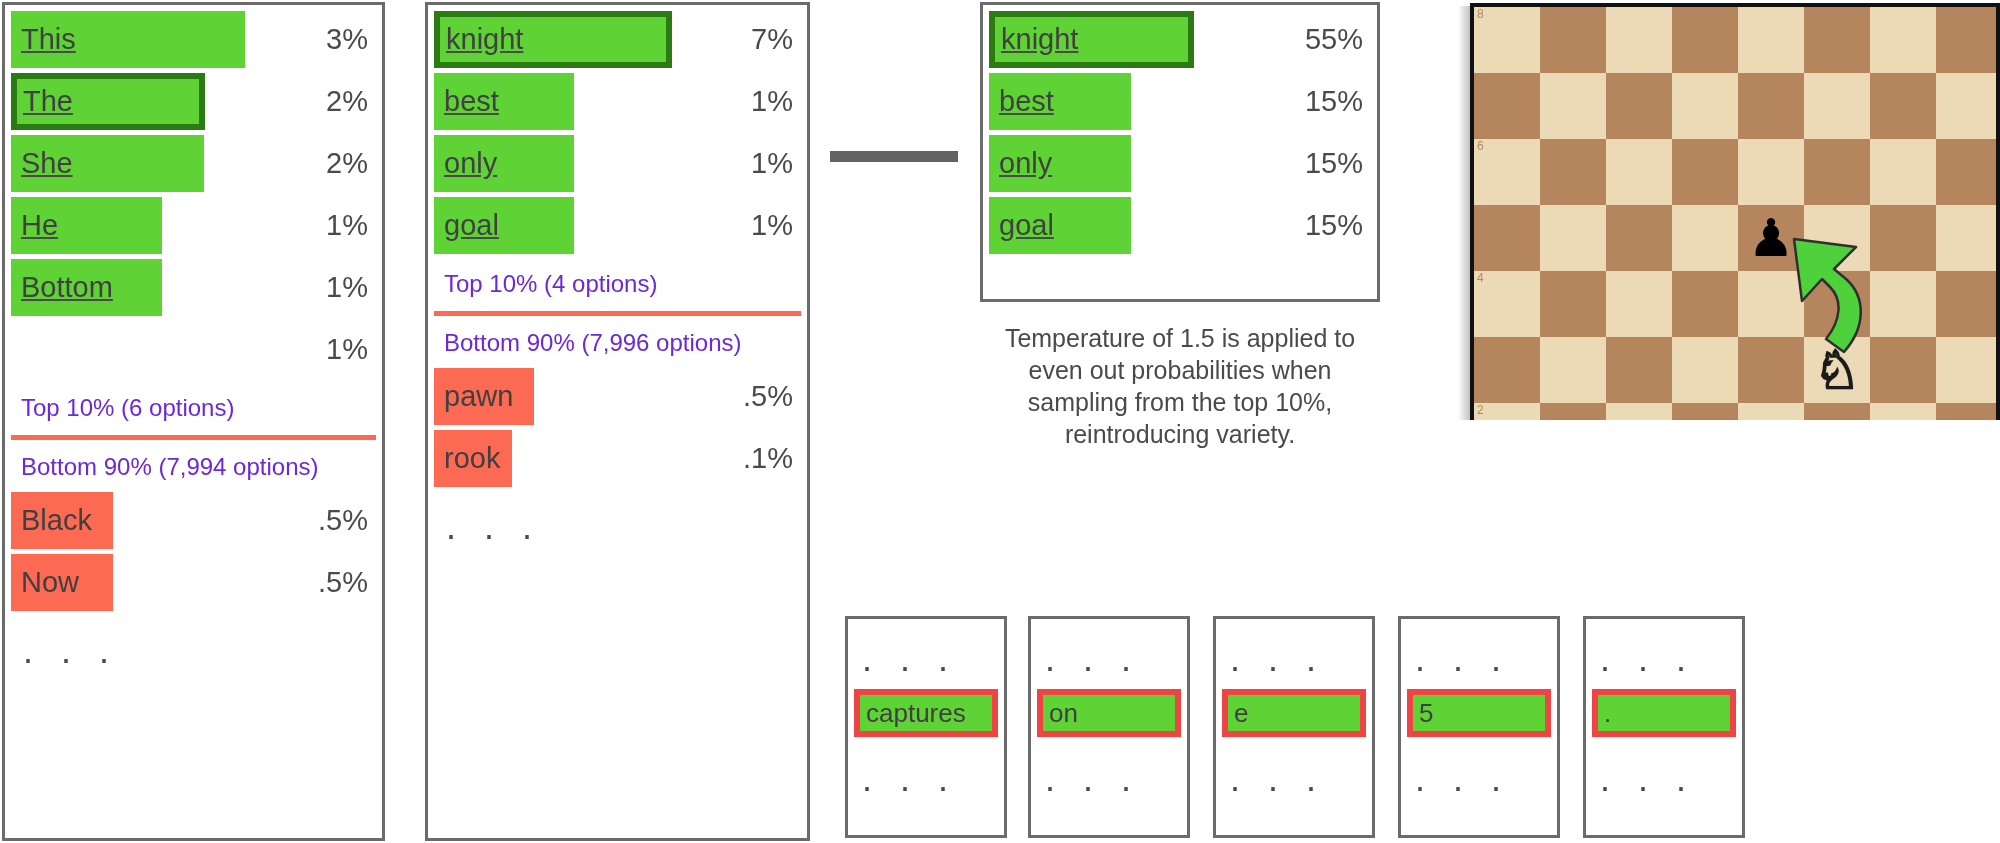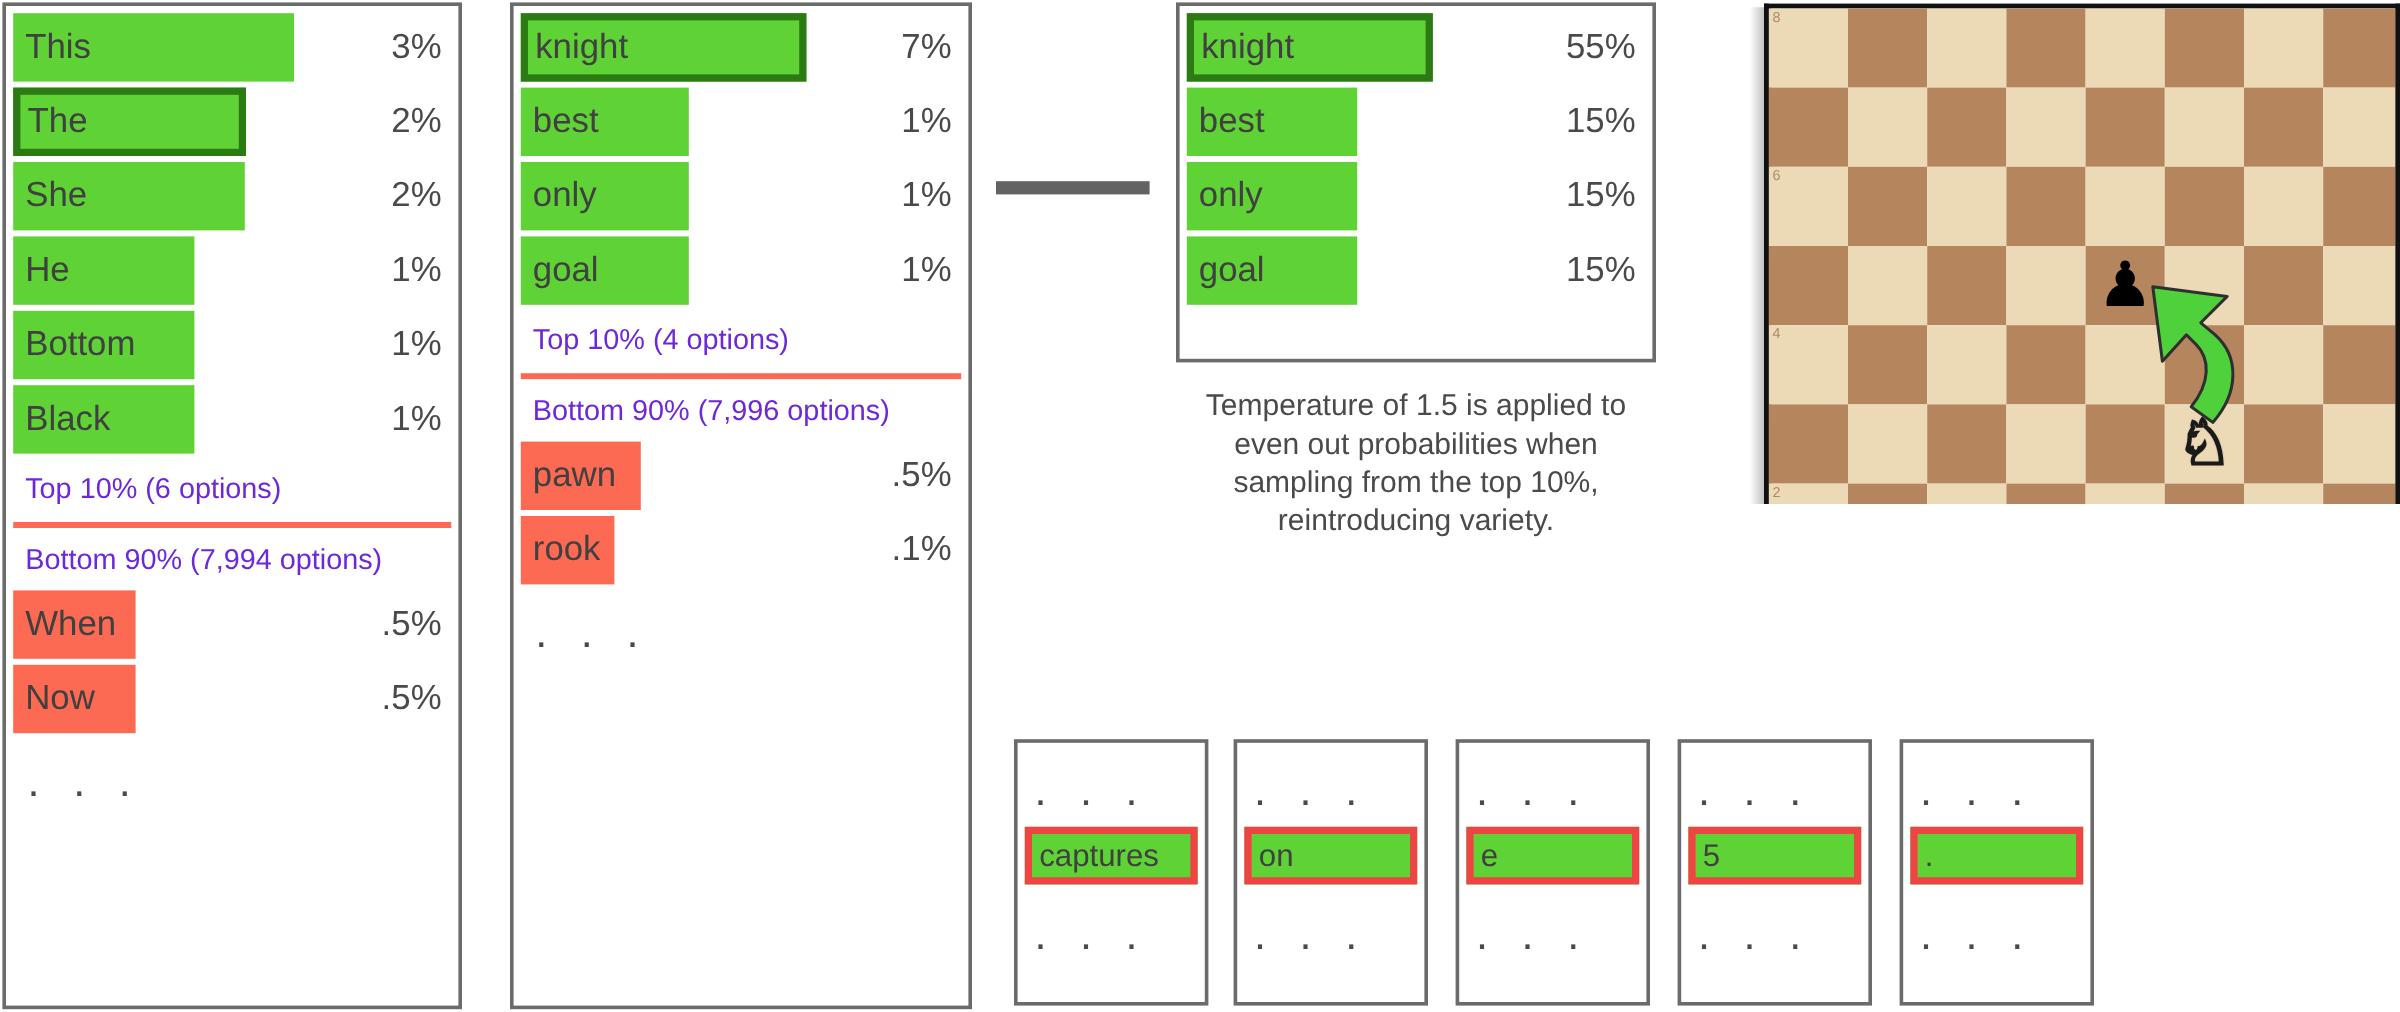--- a/index.html
+++ b/index.html
@@ -33,21 +33,21 @@
     align-items: center;
   }
   .tok-bar {
     height: 57px;
     display: flex;
     align-items: center;
     box-sizing: border-box;
     padding-left: 10px;
     white-space: nowrap;
   }
-  .tok-bar.green { background: #5fd335; }
+  .tok-bar.green { background: #5fd335; text-decoration: underline; }
   .tok-bar.red   { background: #fc6a53; }
   .tok-bar.sel   { border: 6px solid #2c7a13; padding-left: 6px; }
   .tok-label {
     font-size: 29px;
     color: #404040;
     line-height: 1;
   }
   .tok-pct {
     position: absolute;
     right: 8px;
@@ -208,31 +208,28 @@
         </div>
         <span class="tok-pct">1%</span>
       </div>
       <div class="tok-row">
         <div class="tok-bar green" style="width: 151px;">
           <span class="tok-label">Bottom</span>
         </div>
         <span class="tok-pct">1%</span>
       </div>
       <div class="tok-row">
-        <div class="tok-bar green" style="width: 151px;">
-          <span class="tok-label">Black</span>
-        </div>
         <span class="tok-pct">1%</span>
       </div>
       <div class="note-row">Top 10% (6 options)</div>
       <div class="split-line"></div>
       <div class="note-row">Bottom 90% (7,994 options)</div>
       <div class="tok-row">
         <div class="tok-bar red" style="width: 102px;">
-          <span class="tok-label">When</span>
+          <span class="tok-label">Black</span>
         </div>
         <span class="tok-pct">.5%</span>
       </div>
       <div class="tok-row">
         <div class="tok-bar red" style="width: 102px;">
           <span class="tok-label">Now</span>
         </div>
         <span class="tok-pct">.5%</span>
       </div>
       <div class="ellipsis" style="margin-top: 22px;">. . .</div>

